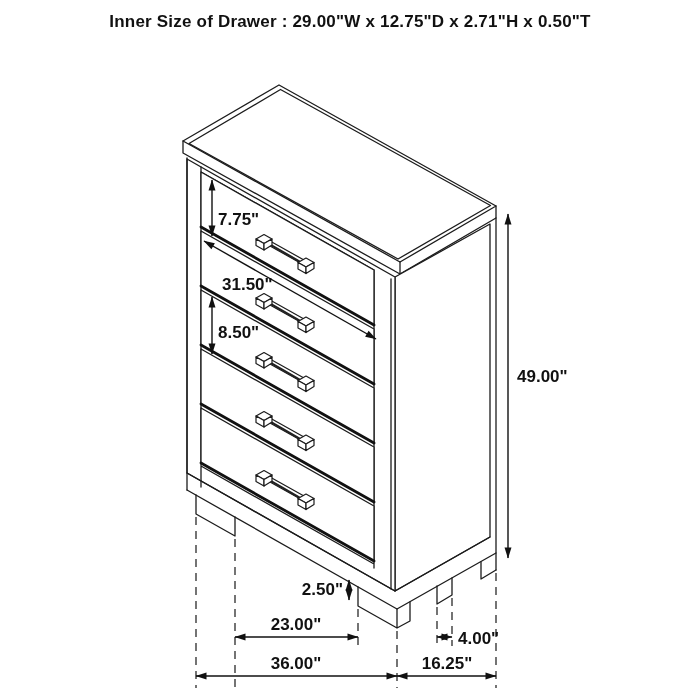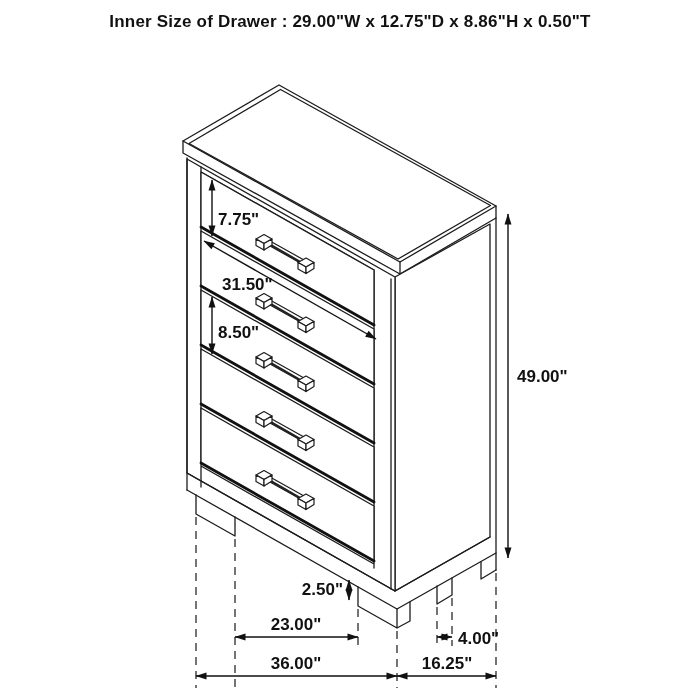--- a/index.html
+++ b/index.html
@@ -14,21 +14,21 @@
   .dash{stroke:#2a2a2a;stroke-width:1.3;fill:none;stroke-dasharray:8 6;}
   .dim{stroke:#111;stroke-width:1.4;fill:none;}
   text{font-family:"Liberation Sans",sans-serif;font-weight:bold;font-size:17px;fill:#111;}
   .hbar{stroke:#1c1c1c;stroke-width:1.2;fill:#fff;stroke-linejoin:round;}
   .hshadow{stroke:#222;stroke-width:2.2;fill:none;stroke-linecap:round;}
 </style>
 </head>
 <body>
 
 <div id="stage">
-  <div id="title">Inner Size of Drawer : 29.00"W x 12.75"D x 8.86"H x 0.50"T</div>
+  <div id="title">Inner Size of Drawer : 29.00"W x 12.75"D x 2.71"H x 0.50"T</div>
 
   <svg width="700" height="700" viewBox="0 0 700 700">
     <defs>
       <marker id="ah" markerWidth="13" markerHeight="10" refX="11" refY="4" orient="auto-start-reverse" markerUnits="userSpaceOnUse">
         <path d="M0.5,0.5 L11.5,4 L0.5,7.5 Z" fill="#111"></path>
       </marker>
       <g id="handle">
         <path class="hbar" d="M14,8 L56,31.5 L56,36.5 L14,13 Z"></path>
         <path class="hshadow" d="M16,12.6 L54,34.6"></path>
         <path class="hbar" d="M0,6 L8,1.5 L16,6 L8,10.5 Z"></path>

